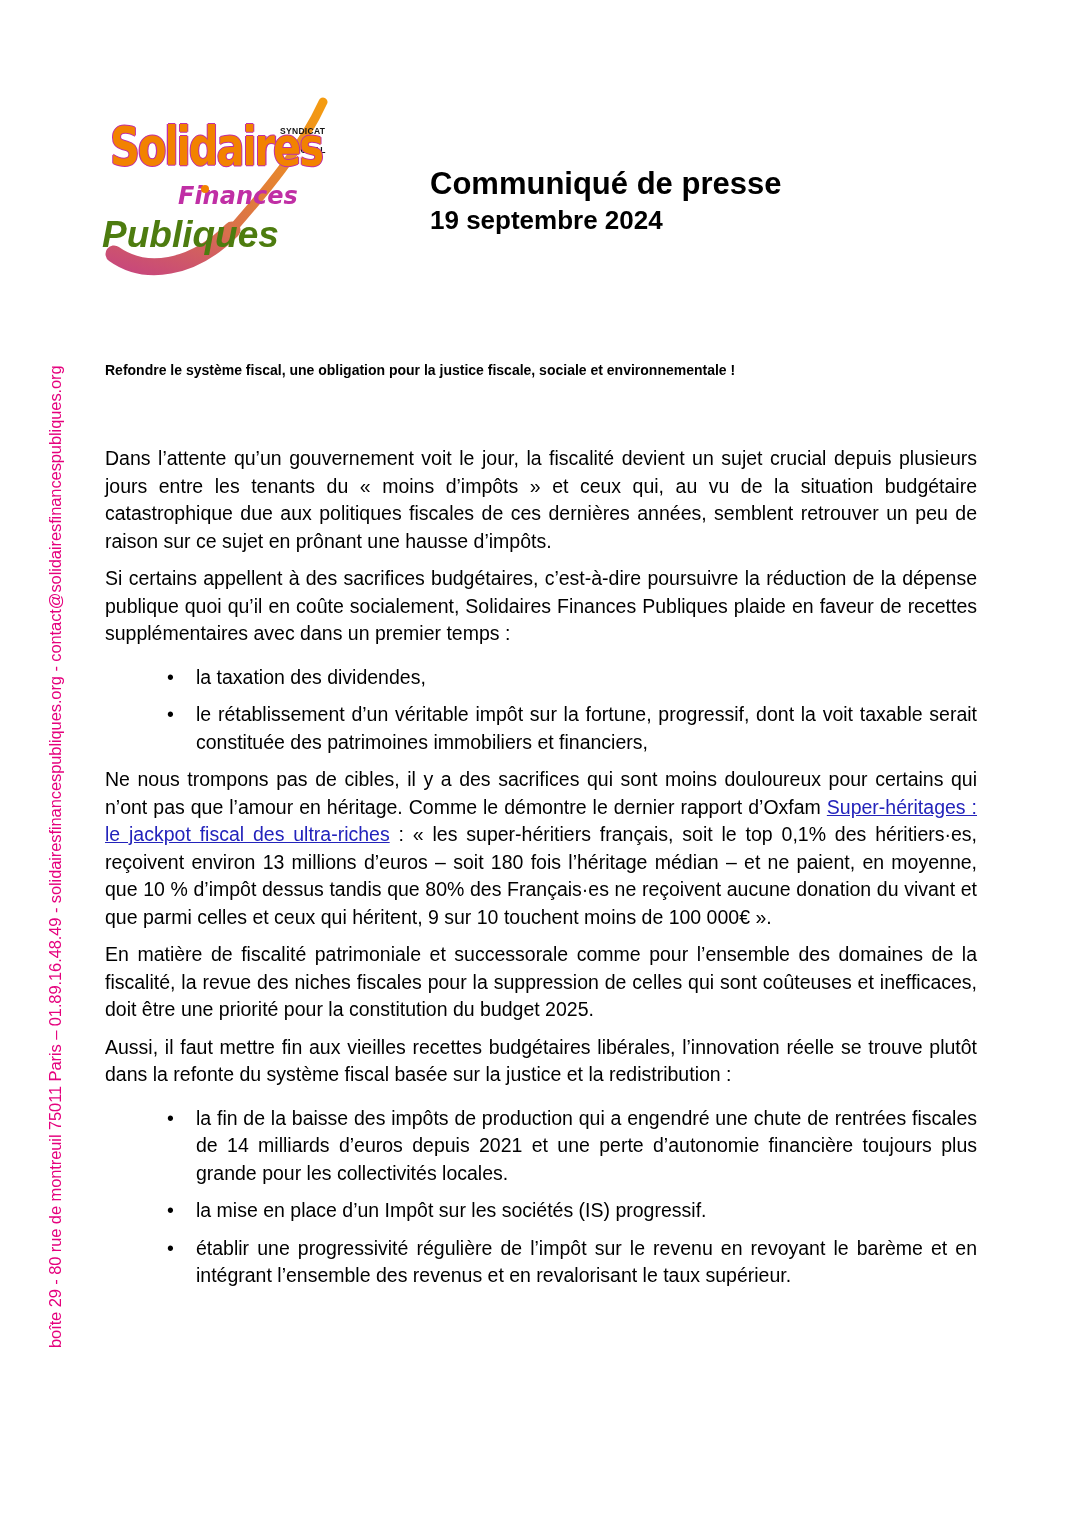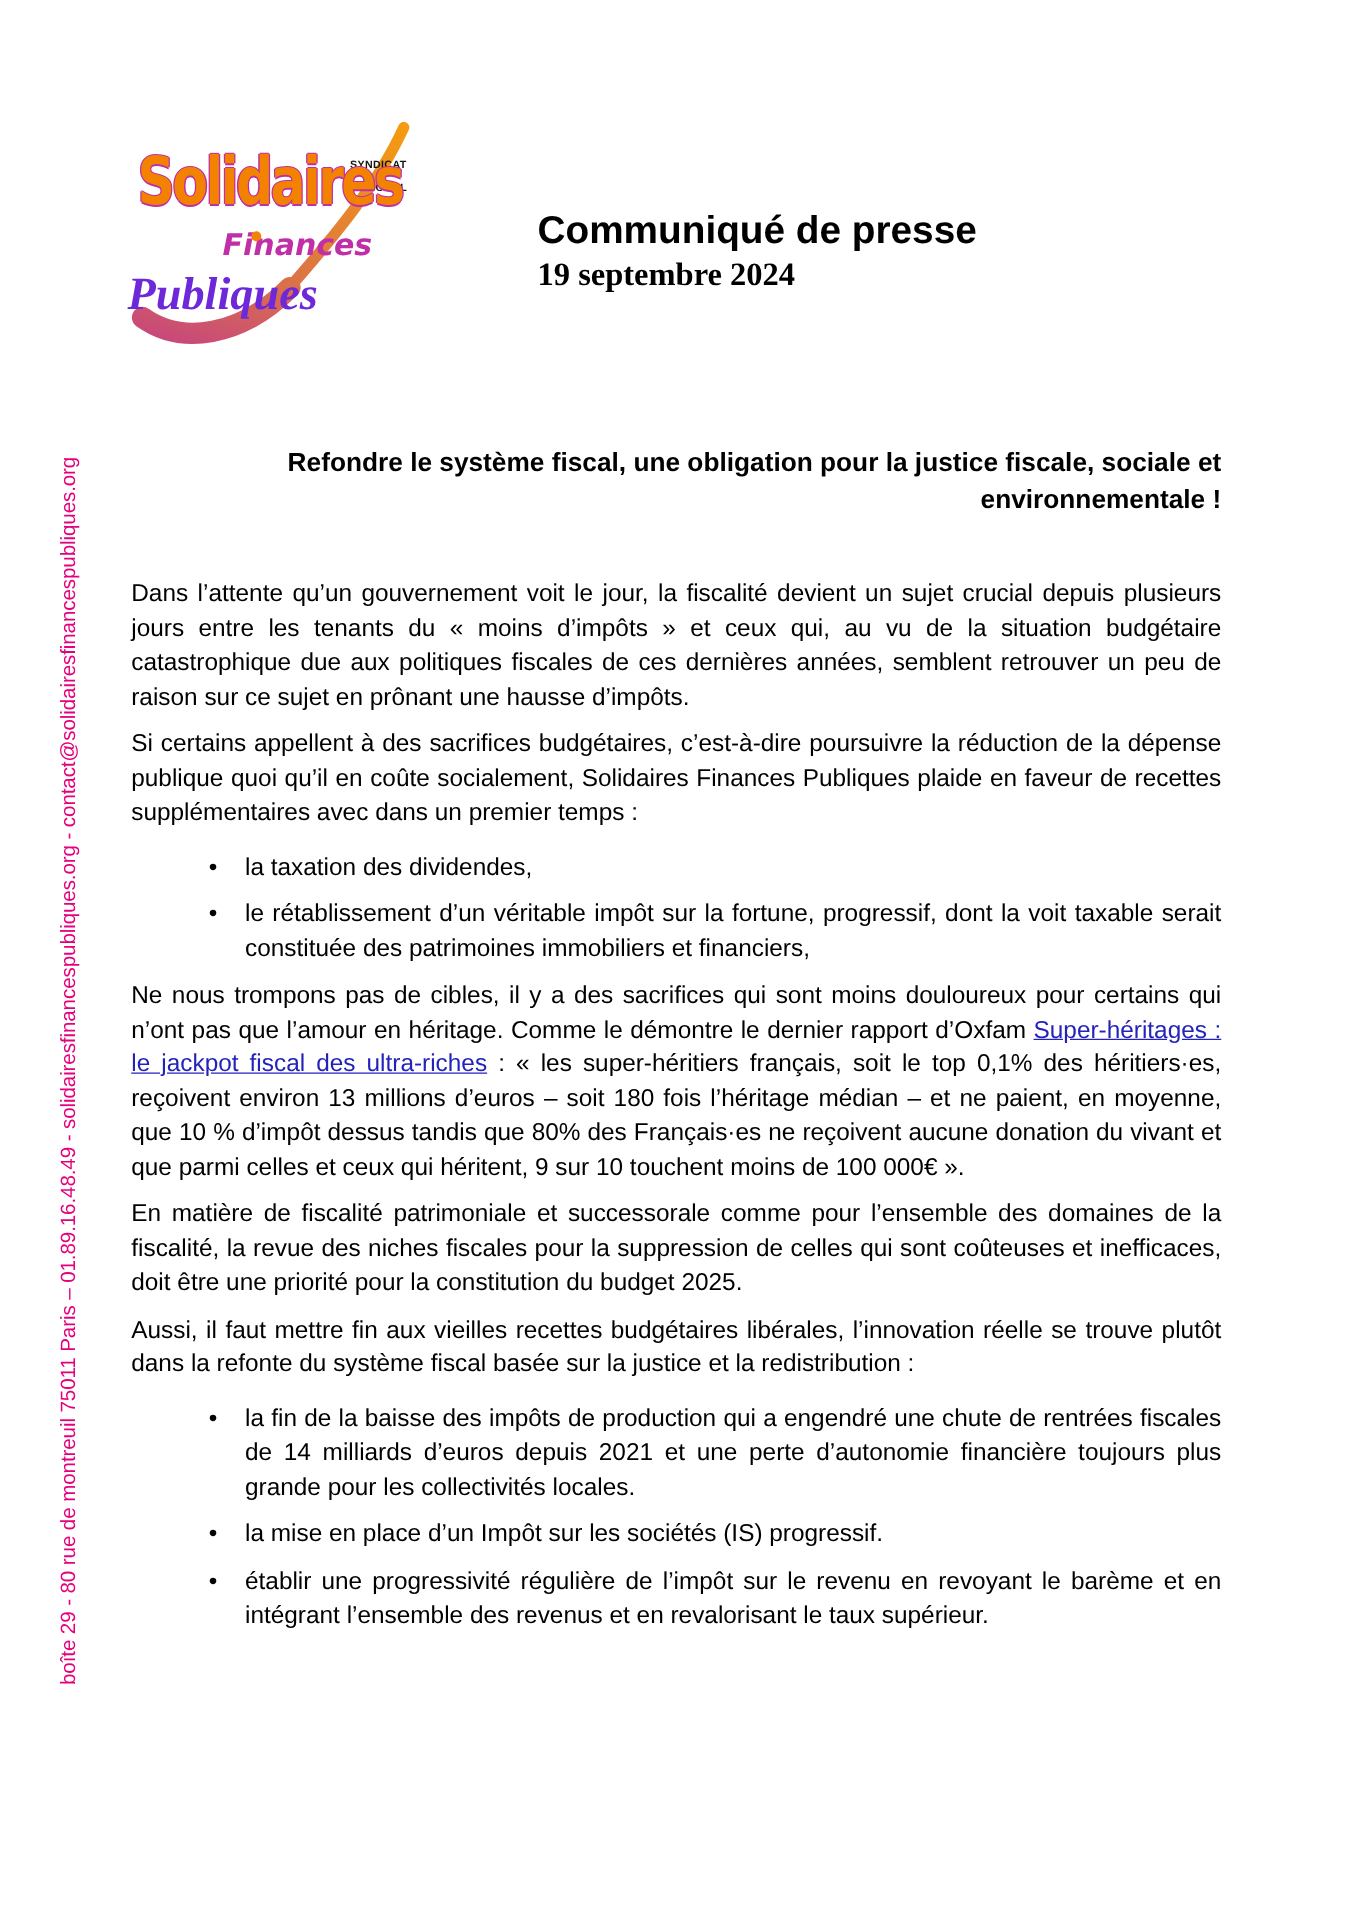--- a/index.html
+++ b/index.html
@@ -33,41 +33,41 @@
     position:absolute; left:78px; top:86px;
     font-family:"DejaVu Sans", sans-serif; font-style:italic; font-weight:bold;
     font-size:24px; color:#C02FA5; letter-spacing:0px;
   }
   .finances-i-dot {
     position:absolute; left:101px; top:89px; width:8px; height:8px;
     border-radius:50%; background:#F28200;
   }
   .logo-publiques {
     position:absolute; left:2px; top:118px;
-    font-family:Liberation Serif, serif; font-style:italic; font-weight:bold;
-    font-size:37px; color:#6d28d9;
+    font-family:Liberation Sans, sans-serif; font-style:italic; font-weight:bold;
+    font-size:37px; color:#4d7c0f;
   }
   .logo-tagline {
     position:absolute; left:180px; top:30px; display:flex; gap:9px;
     font-size:8.5px; font-weight:bold; letter-spacing:0.3px; color:#151515;flex-direction:column;
   }
 
   
   .press-block { position:absolute; left:430px; top:166px; width:500px; text-align:left; }
   .press-title { font-size:31px; font-weight:bold; line-height:36px; }
-  .press-date  { font-size:26px; font-weight:bold; line-height:30px; margin-top:3px;font-family:Liberation Serif, serif; }
+  .press-date  { font-size:26px; font-weight:bold; line-height:30px; margin-top:3px; }
 
   
   .content {
     position:absolute; left:105px; top:356px; width:872px;
     font-size:19.5px; line-height:27.5px; text-align:justify;
   }
   .doc-heading {
-    font-size:21px; line-height:29px; font-weight:bold; text-align:right;
-    margin:0 0 48px 0;
+    font-size:14px; line-height:29px; font-weight:bold; text-align:left;
+    margin:0 0 60px 0;
   }
   .content p { margin:0 0 10px 0; }
   .content ul { list-style:none; margin:16px 0 10px 0; padding:0; }
   .content li { position:relative; padding-left:91px; margin-bottom:10px; }
   .content li::before { content:"\2022"; position:absolute; left:62px; }
   a.doc-link { color:#2323BB; text-decoration:underline; cursor:pointer; }
 </style>
 </head>
 <body>
 

